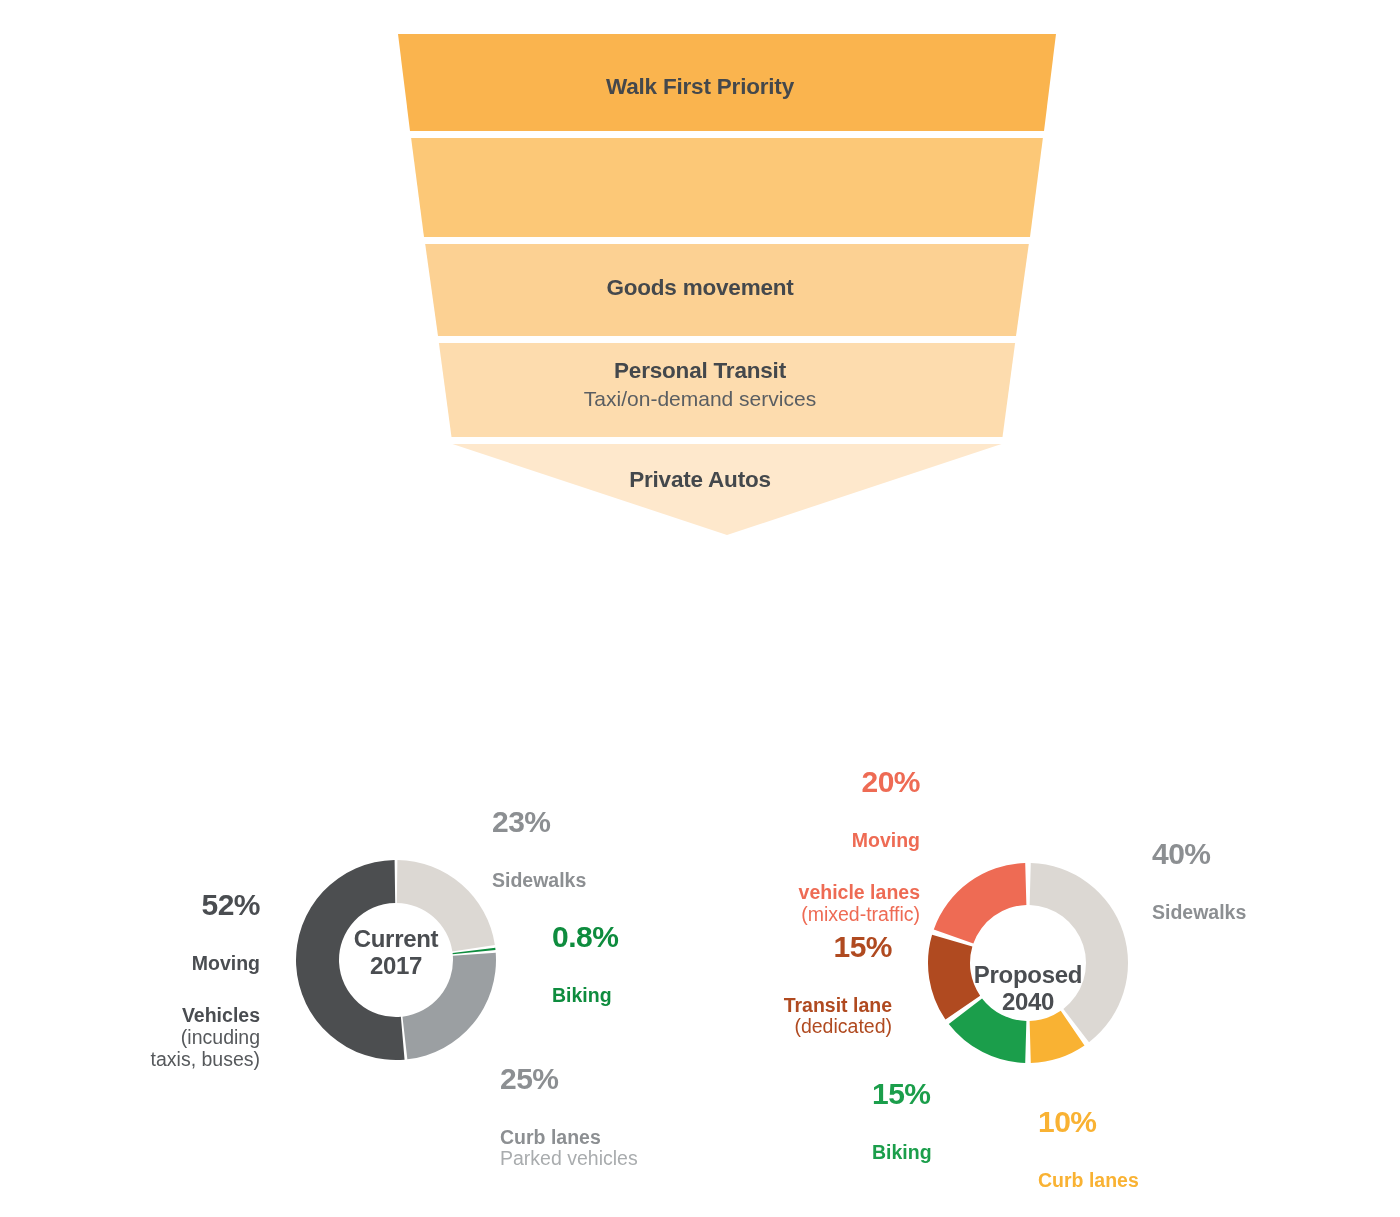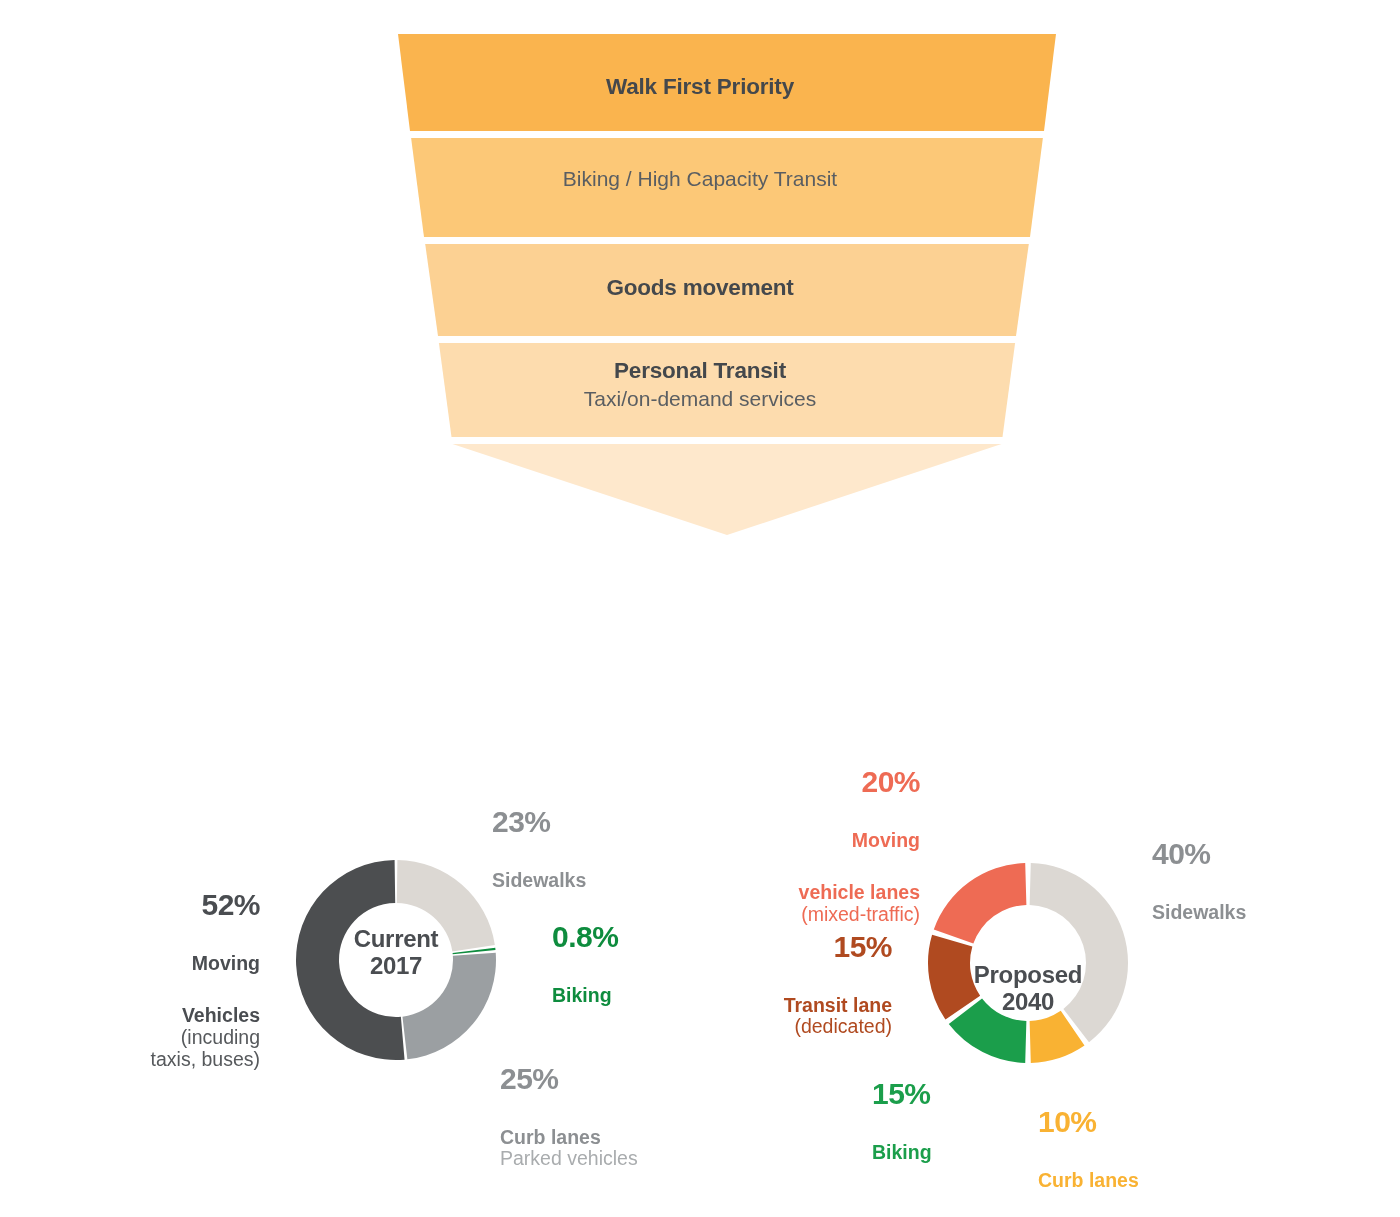--- a/index.html
+++ b/index.html
@@ -57,32 +57,34 @@
       <polygon fill="#FCD193" points="425.2,244 1028.8,244 1016.0,336 438.0,336"></polygon>
       <polygon fill="#FDDCAE" points="438.9,343 1015.1,343 1002.5,437 451.5,437"></polygon>
       <polygon fill="#FEE8CC" points="452.5,444 1001.5,444 727,535"></polygon>
     </svg>
 
     <div class="funnel-label" style="top:76px;">
       <div class="fl-title">Walk First Priority</div>
     </div>
 
     <div class="funnel-label" style="top:163px;">
-      <div class="fl-sub">Biking / High Capacity Transit</div>
     </div>
 
     <div class="funnel-label" style="top:277px;">
       <div class="fl-title">Goods movement</div>
     </div>
 
     <div class="funnel-label" style="top:360px;">
       <div class="fl-title">Personal Transit</div>
       <div class="fl-sub">Taxi/on-demand services</div>
     </div>
 
+    <div class="funnel-label" style="top:469px;">
+      <div class="fl-title">Private Autos</div>
+    </div>
   </div>
 
   <div id="donut-section">
 
     <div class="donut-wrap" style="left:0; top:0; width:700px; height:607px;">
 
       <svg width="700" height="607" viewBox="0 0 700 607">
         <g id="left-donut-slices">
             <path d="M 397.3962180339145 250.00974759906956 A 100 100 0 0 1 494.8606753095265 334.9478613697463 L 452.3505849264301 341.42028098075536 A 57 57 0 0 0 396.7958442793313 293.0055561314697 Z" fill="#DCD8D3"></path>
             <path d="M 495.24241139597393 337.71408203216936 A 100 100 0 0 1 495.4880708828788 339.8943702817054 L 452.70820040324094 344.2397910605721 A 57 57 0 0 0 452.56817449570514 342.9970267583365 Z" fill="#0E8C3E"></path>

